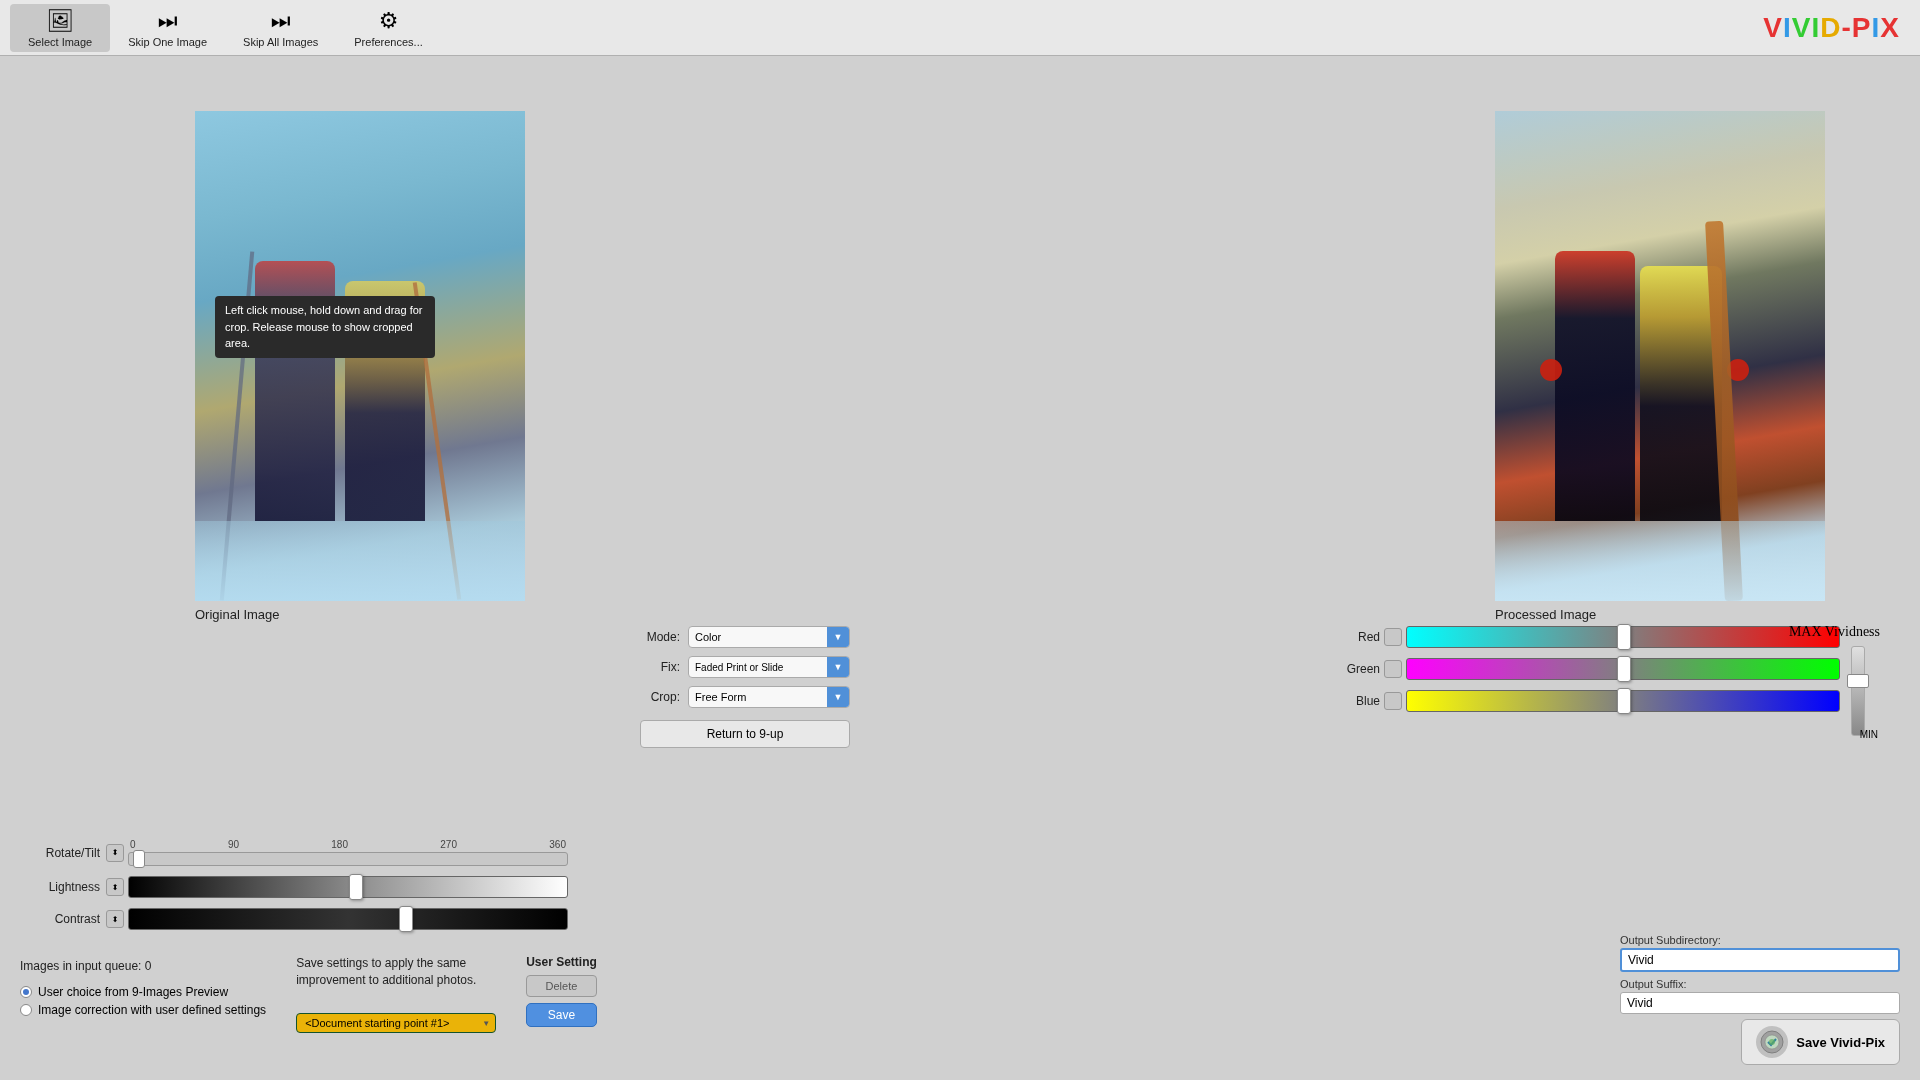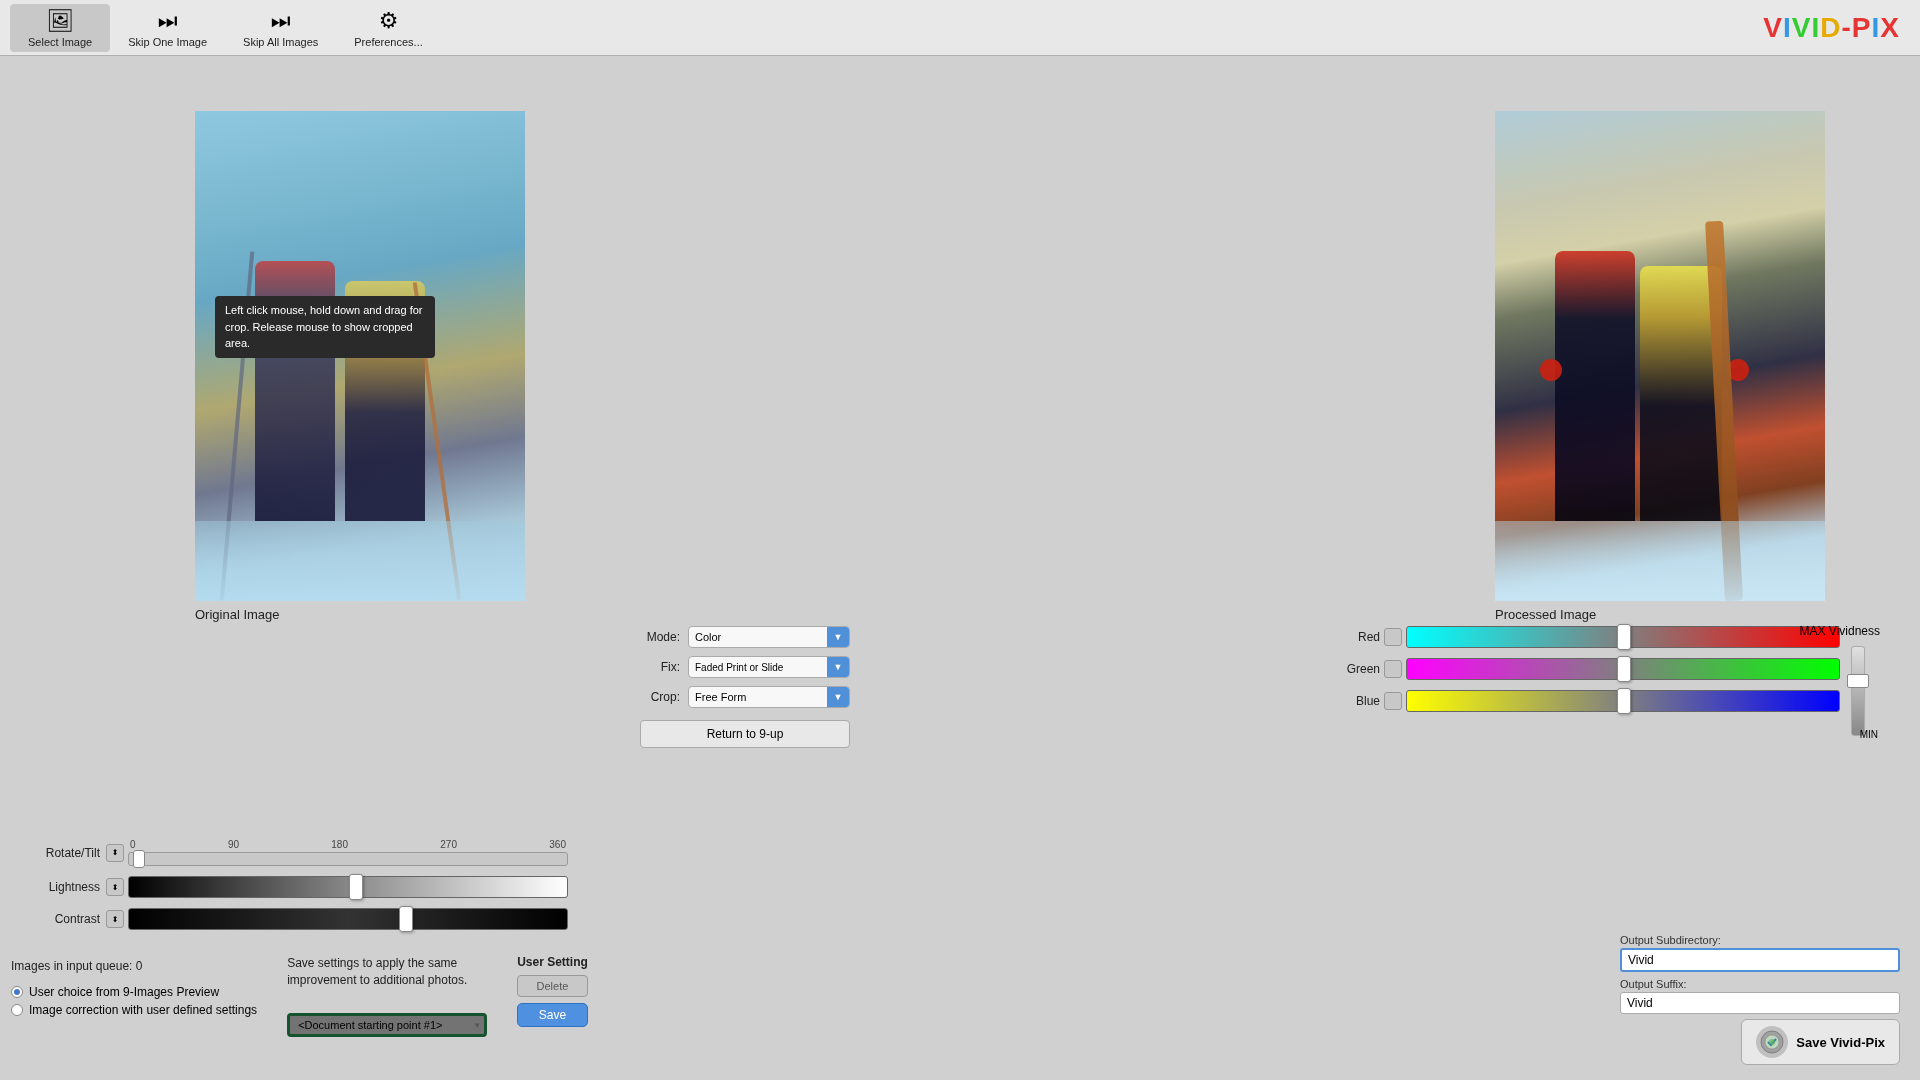--- a/index.html
+++ b/index.html
@@ -185,43 +185,43 @@
 
     
     #bottom-area {
       position: absolute;
       bottom: 0;
       left: 0;
       right: 0;
       height: 135px;
       display: flex;
       align-items: flex-start;
-      padding: 10px 11px;
+      padding: 10px 20px;
       gap: 30px;
     }
 
     .queue-info {
       font-size: 12px;
       color: #222;
       margin-top: 4px;
     }
 
     .save-settings-section {
       display: flex;
       flex-direction: column;
       gap: 24px;
     }
     .save-settings-section .desc {
       font-size: 12px;
       color: #222;
       line-height: 1.4;
     }
     .dropdown-select {
-      background: #737373;
-      border: 3px solid #14532d;
+      background: #eab308;
+      border: 1px solid #14532d;
       border-radius: 4px;
       padding: 3px 24px 3px 8px;
       font-size: 11px;
       cursor: pointer;
       width: 200px;
       appearance: none;
       position: relative;
     }
     .dropdown-wrap {
       position: relative;
@@ -718,21 +718,21 @@
       <span class="color-label">Blue</span>
       <div class="color-stepper"></div>
       <div class="color-track blue-track">
         <div class="color-thumb" style="left: 210px;"></div>
       </div>
     </div>
 
   </div>
 
   <div id="vividness-scale">
-    <span style="font-size:12px;text-align:left;line-height:1.2;">MAX Vividness</span>
+    <span style="font-size:14px;text-align:left;line-height:1.2;font-family:Liberation Serif, serif;">MAX Vividness</span>
   </div>
   <div id="vividness-bar"></div>
   <div id="vividness-thumb"></div>
   <div style="position:absolute;right:42px;bottom:340px;font-size:10px;">MIN</div>
 
   <div id="output-area">
     <div class="output-label">Output Subdirectory:</div>
     <input class="output-input" type="text" value="Vivid" style="">
     <div class="output-label">Output Suffix:</div>
     <input class="output-input" type="text" style="border: 1px solid rgb(170, 170, 170);" value="Vivid">

